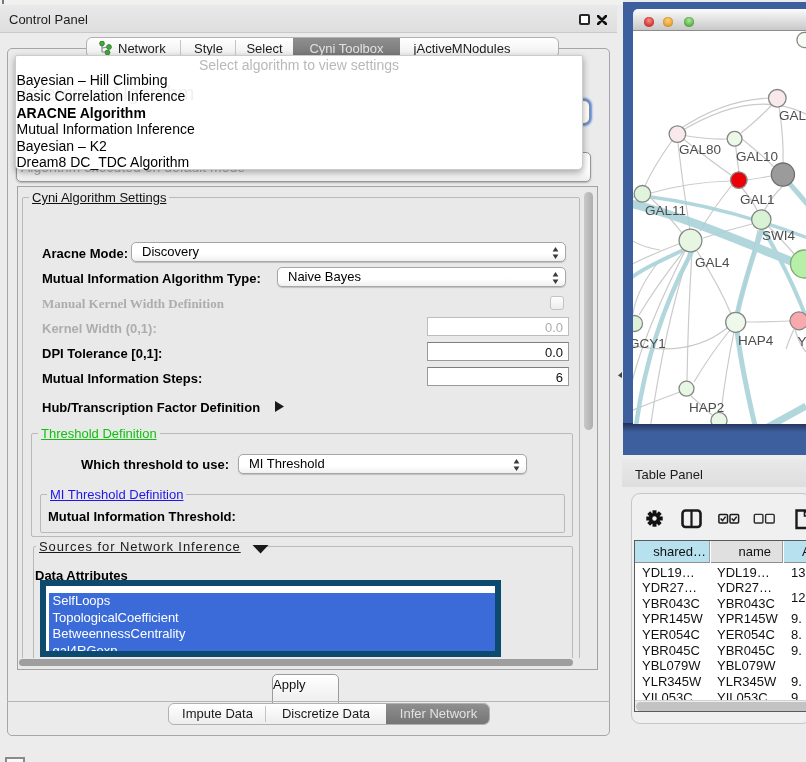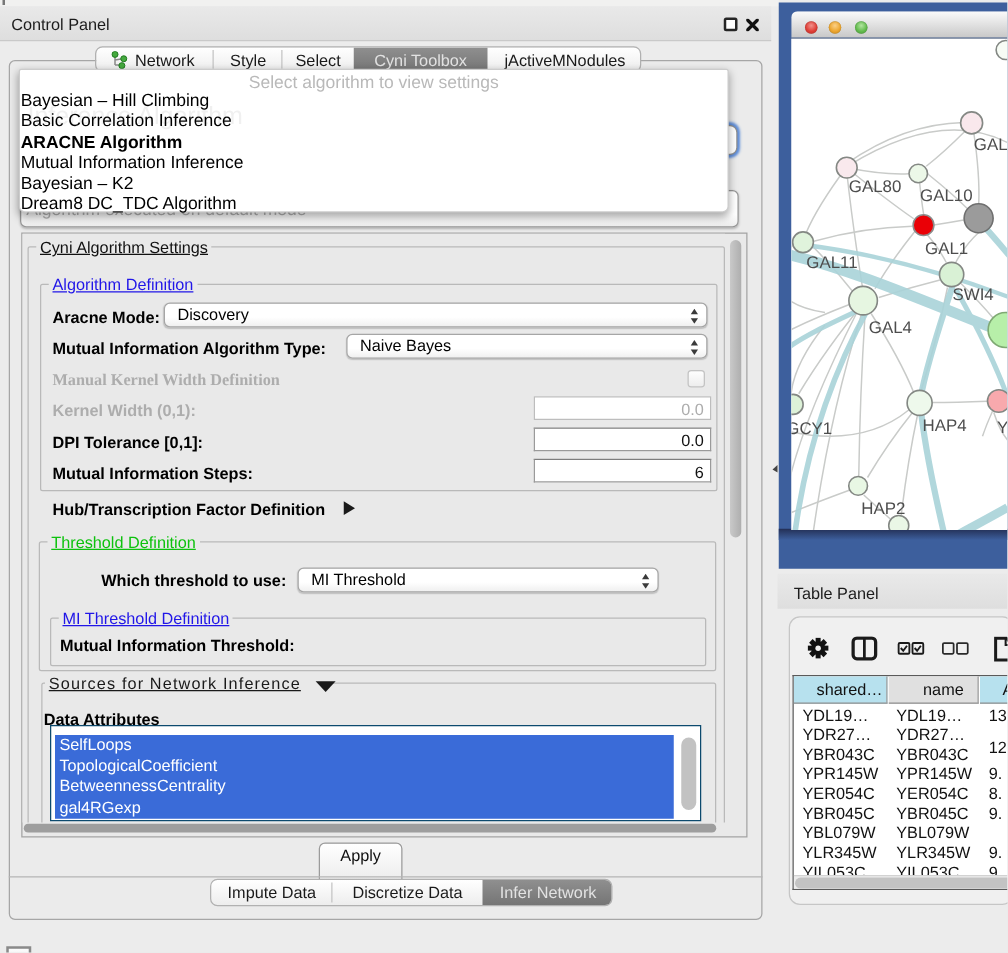--- a/index.html
+++ b/index.html
@@ -27,21 +27,21 @@
 <div class="abs" style="left:2px;top:0;width:1.5px;height:4px;background:#777;"></div>
 <div class="abs" id="cp-titlebar" style="left:0;top:5px;width:617px;height:28px;background:linear-gradient(#e9e9e9,#dedede);border-bottom:1px solid #c9c9c9;"></div>
 <div class="abs" style="left:9px;top:12px;font-size:13px;color:#1c1c1c;">Control Panel</div>
 <div class="abs" style="left:579px;top:14px;width:11px;height:11px;border:2px solid #262626;border-radius:2px;background:#fff;"></div>
 <svg class="abs" style="left:597px;top:15px;" width="10" height="10" viewBox="0 0 10 10">
     <path d="M1,1 L9,9 M9,1 L1,9" stroke="#111" stroke-width="2.6" stroke-linecap="round"></path>
   </svg>
 
 <div class="abs" id="tabpanel" style="left:7px;top:48px;width:603px;height:688px;border:1px solid #a6a6a6;border-radius:5px;background:#ebebeb;"></div>
 
-<div class="abs" id="toptabs" style="left:76px;top:37px;width:437px;height:21px;border:1px solid #b1b1b1;border-radius:6px;background:linear-gradient(#ffffff,#ededed);overflow:hidden;padding-left:16px;">
+<div class="abs" id="toptabs" style="left:86px;top:37px;width:473px;height:21px;border:1px solid #b1b1b1;border-radius:6px;background:linear-gradient(#ffffff,#ededed);overflow:hidden;padding-left:16px;">
   <div class="seg" style="left:0;width:94px;">
       <div class="seg-txt" style="padding-left:31px;text-align:left;">Network</div>
     </div>
   <svg class="abs" style="left:12px;top:3px;" width="14" height="15" viewBox="0 0 14 15">
     <path d="M3,3 L3,11 M3,11 L8,11 M3,7 L9,6" stroke="#8a8a8a" stroke-width="1.2" fill="none"></path>
     <circle cx="3" cy="2.5" r="2.4" fill="#44a83e" stroke="#1f7a1f" stroke-width="0.8"></circle>
     <circle cx="10" cy="6" r="2.4" fill="#44a83e" stroke="#1f7a1f" stroke-width="0.8"></circle>
     <circle cx="8.5" cy="11.5" r="2.4" fill="#44a83e" stroke="#1f7a1f" stroke-width="0.8"></circle>
   </svg>
   <div class="seg-sep" style="left:93px;"></div>
@@ -61,23 +61,20 @@
 </div>
 
 <div class="abs" id="scrollpane" style="left:17px;top:186px;width:581px;height:484px;border:1px solid #a3a3a3;background:#e9e9e9;"></div>
 <div class="abs" id="viewport" style="left:18px;top:187px;width:562px;height:471px;overflow:hidden;background:#e9e9e9;">
  <div class="abs" style="left:0;top:0;width:562px;height:471px;">
 
   <div class="grp" style="left:4px;top:10px;width:558px;height:470px;">
         <div class="grp-t">Cyni Algorithm Settings</div>
       </div>
 
-  <div class="grp" style="left:14px;top:40px;width:542px;height:166px;">
-        <div class="grp-t" style="color:#2116e8;">Algorithm Definition</div>
-      </div>
   <div class="lbl" style="left:24px;top:59px;">Aracne Mode:</div>
   <div class="combo" style="left:113px;top:55px;width:435px;">Discovery
     <svg class="carr" viewBox="0 0 7 12">
           <path d="M3.5,0 L6.4,4.4 L0.6,4.4 Z" fill="#3a3a3a"></path>
           <path d="M3.5,12 L6.4,7.6 L0.6,7.6 Z" fill="#3a3a3a"></path>
         </svg>
   </div>
   <div class="lbl" style="left:24px;top:84px;">Mutual Information Algorithm Type:</div>
   <div class="combo" style="left:259px;top:80px;width:289px;">Naive Bayes
     <svg class="carr" viewBox="0 0 7 12">
@@ -115,21 +112,21 @@
       </div>
   <div class="lbl" style="left:30px;top:322px;">Mutual Information Threshold:</div>
 
   <div class="grp" style="left:15px;top:359px;width:540px;height:118px;">
         <div class="grp-t" style="color:#1a1a1a;font-weight:normal;padding-right:24px;letter-spacing:0.9px;left:2px;">Sources for Network Inference</div>
       </div>
   <svg class="abs" style="left:234px;top:356.5px;" width="17" height="10">
         <path d="M0.5,1 L16.5,1 L8.5,9.5 Z" fill="#1a1a1a"></path>
       </svg>
 
-  <div class="abs" style="left:22px;top:393px;width:521px;height:77px;border:1px solid #0c4a6e;background:#fff;overflow:hidden;">
+  <div class="abs" style="left:22px;top:393px;width:461px;height:77px;border:6px solid #0c4a6e;background:#fff;overflow:hidden;">
     <div class="abs" style="left:3px;top:7px;width:495px;height:67px;background:#3a6bd8;"></div>
     <div class="abs" style="left:6.5px;top:7px;height:16.5px;line-height:16.5px;color:#fff;font-size:13px;">SelfLoops</div>
     <div class="abs" style="left:6.5px;top:23.5px;height:16.5px;line-height:16.5px;color:#fff;font-size:13px;">TopologicalCoefficient</div>
     <div class="abs" style="left:6.5px;top:40px;height:16.5px;line-height:16.5px;color:#fff;font-size:13px;">BetweennessCentrality</div>
     <div class="abs" style="left:6.5px;top:56.5px;height:16.5px;line-height:16.5px;color:#fff;font-size:13px;">gal4RGexp</div>
     <div class="abs" style="left:504px;top:9px;width:12px;height:58px;background:#c2c2c2;border-radius:6px;"></div>
   </div>
   <div class="lbl" style="left:17px;top:381px;">Data Attributes</div>
  </div>
 </div>
@@ -139,21 +136,21 @@
 
 <div class="abs" style="left:295px;top:101px;width:294px;height:22px;border-radius:5px;background:#fff;box-shadow:0 0 0 1px #8f8f8f, 0 0 2px 3px rgba(85,135,215,0.95);"></div>
 <div class="abs" style="left:16px;top:152px;width:575px;height:30px;border:1px solid #979797;border-radius:5px;background:linear-gradient(#ffffff 65%,#ededed);box-shadow:0 1px 2px rgba(0,0,0,0.25);"></div>
 <div class="abs" style="left:21px;top:159px;color:#b4b4b4;font-size:14px;">Algorithm executed on default mode</div>
 
 <div class="abs" id="popup" style="left:15px;top:55px;width:568px;height:115px;background:#fff;border:1px solid #cccccc;border-radius:2px 2px 5px 5px;box-shadow:0 3px 7px rgba(0,0,0,0.35);"></div>
 <div class="abs" style="left:15px;top:57px;width:568px;text-align:center;color:#b9b9b9;font-size:14px;">Select algorithm to view settings</div>
 <div class="abs" style="left:22px;top:82px;color:#f0f0f0;font-size:20px;">Inference Algorithm</div>
 <div class="abs" style="left:16.5px;top:71.5px;line-height:16.5px;color:#000;font-size:14px;">Bayesian – Hill Climbing<br>Basic Correlation Inference<br><span class="b">ARACNE Algorithm</span><br>Mutual Information Inference<br>Bayesian – K2<br>Dream8 DC_TDC Algorithm</div>
 
-<div class="abs" id="applybtn" style="left:255px;top:674px;width:67px;height:34px;border:1px solid #9b9b9b;border-radius:5px;background:linear-gradient(#ffffff,#ebebeb);text-align:center;line-height:19px;">Apply</div>
+<div class="abs" id="applybtn" style="left:272px;top:674px;width:67px;height:34px;border:1px solid #9b9b9b;border-radius:5px;background:linear-gradient(#ffffff,#ebebeb);line-height:19px;">Apply</div>
 <div class="abs" style="left:7px;top:701px;width:603px;height:1px;background:#b5b5b5;"></div>
 <div class="abs" id="bottabs" style="left:144px;top:703px;width:322px;height:22px;border:1px solid #b1b1b1;border-radius:6px;background:linear-gradient(#ffffff,#ededed);overflow:hidden;margin-left:24px;">
   <div class="seg" style="left:0;width:97px;">
       <div class="seg-txt" style="line-height:20px;">Impute Data</div>
     </div>
   <div class="seg-sep" style="left:96px;"></div>
   <div class="seg" style="left:97px;width:120px;">
       <div class="seg-txt" style="line-height:20px;">Discretize Data</div>
     </div>
   <div class="seg seg-on" style="left:217px;width:105px;">

